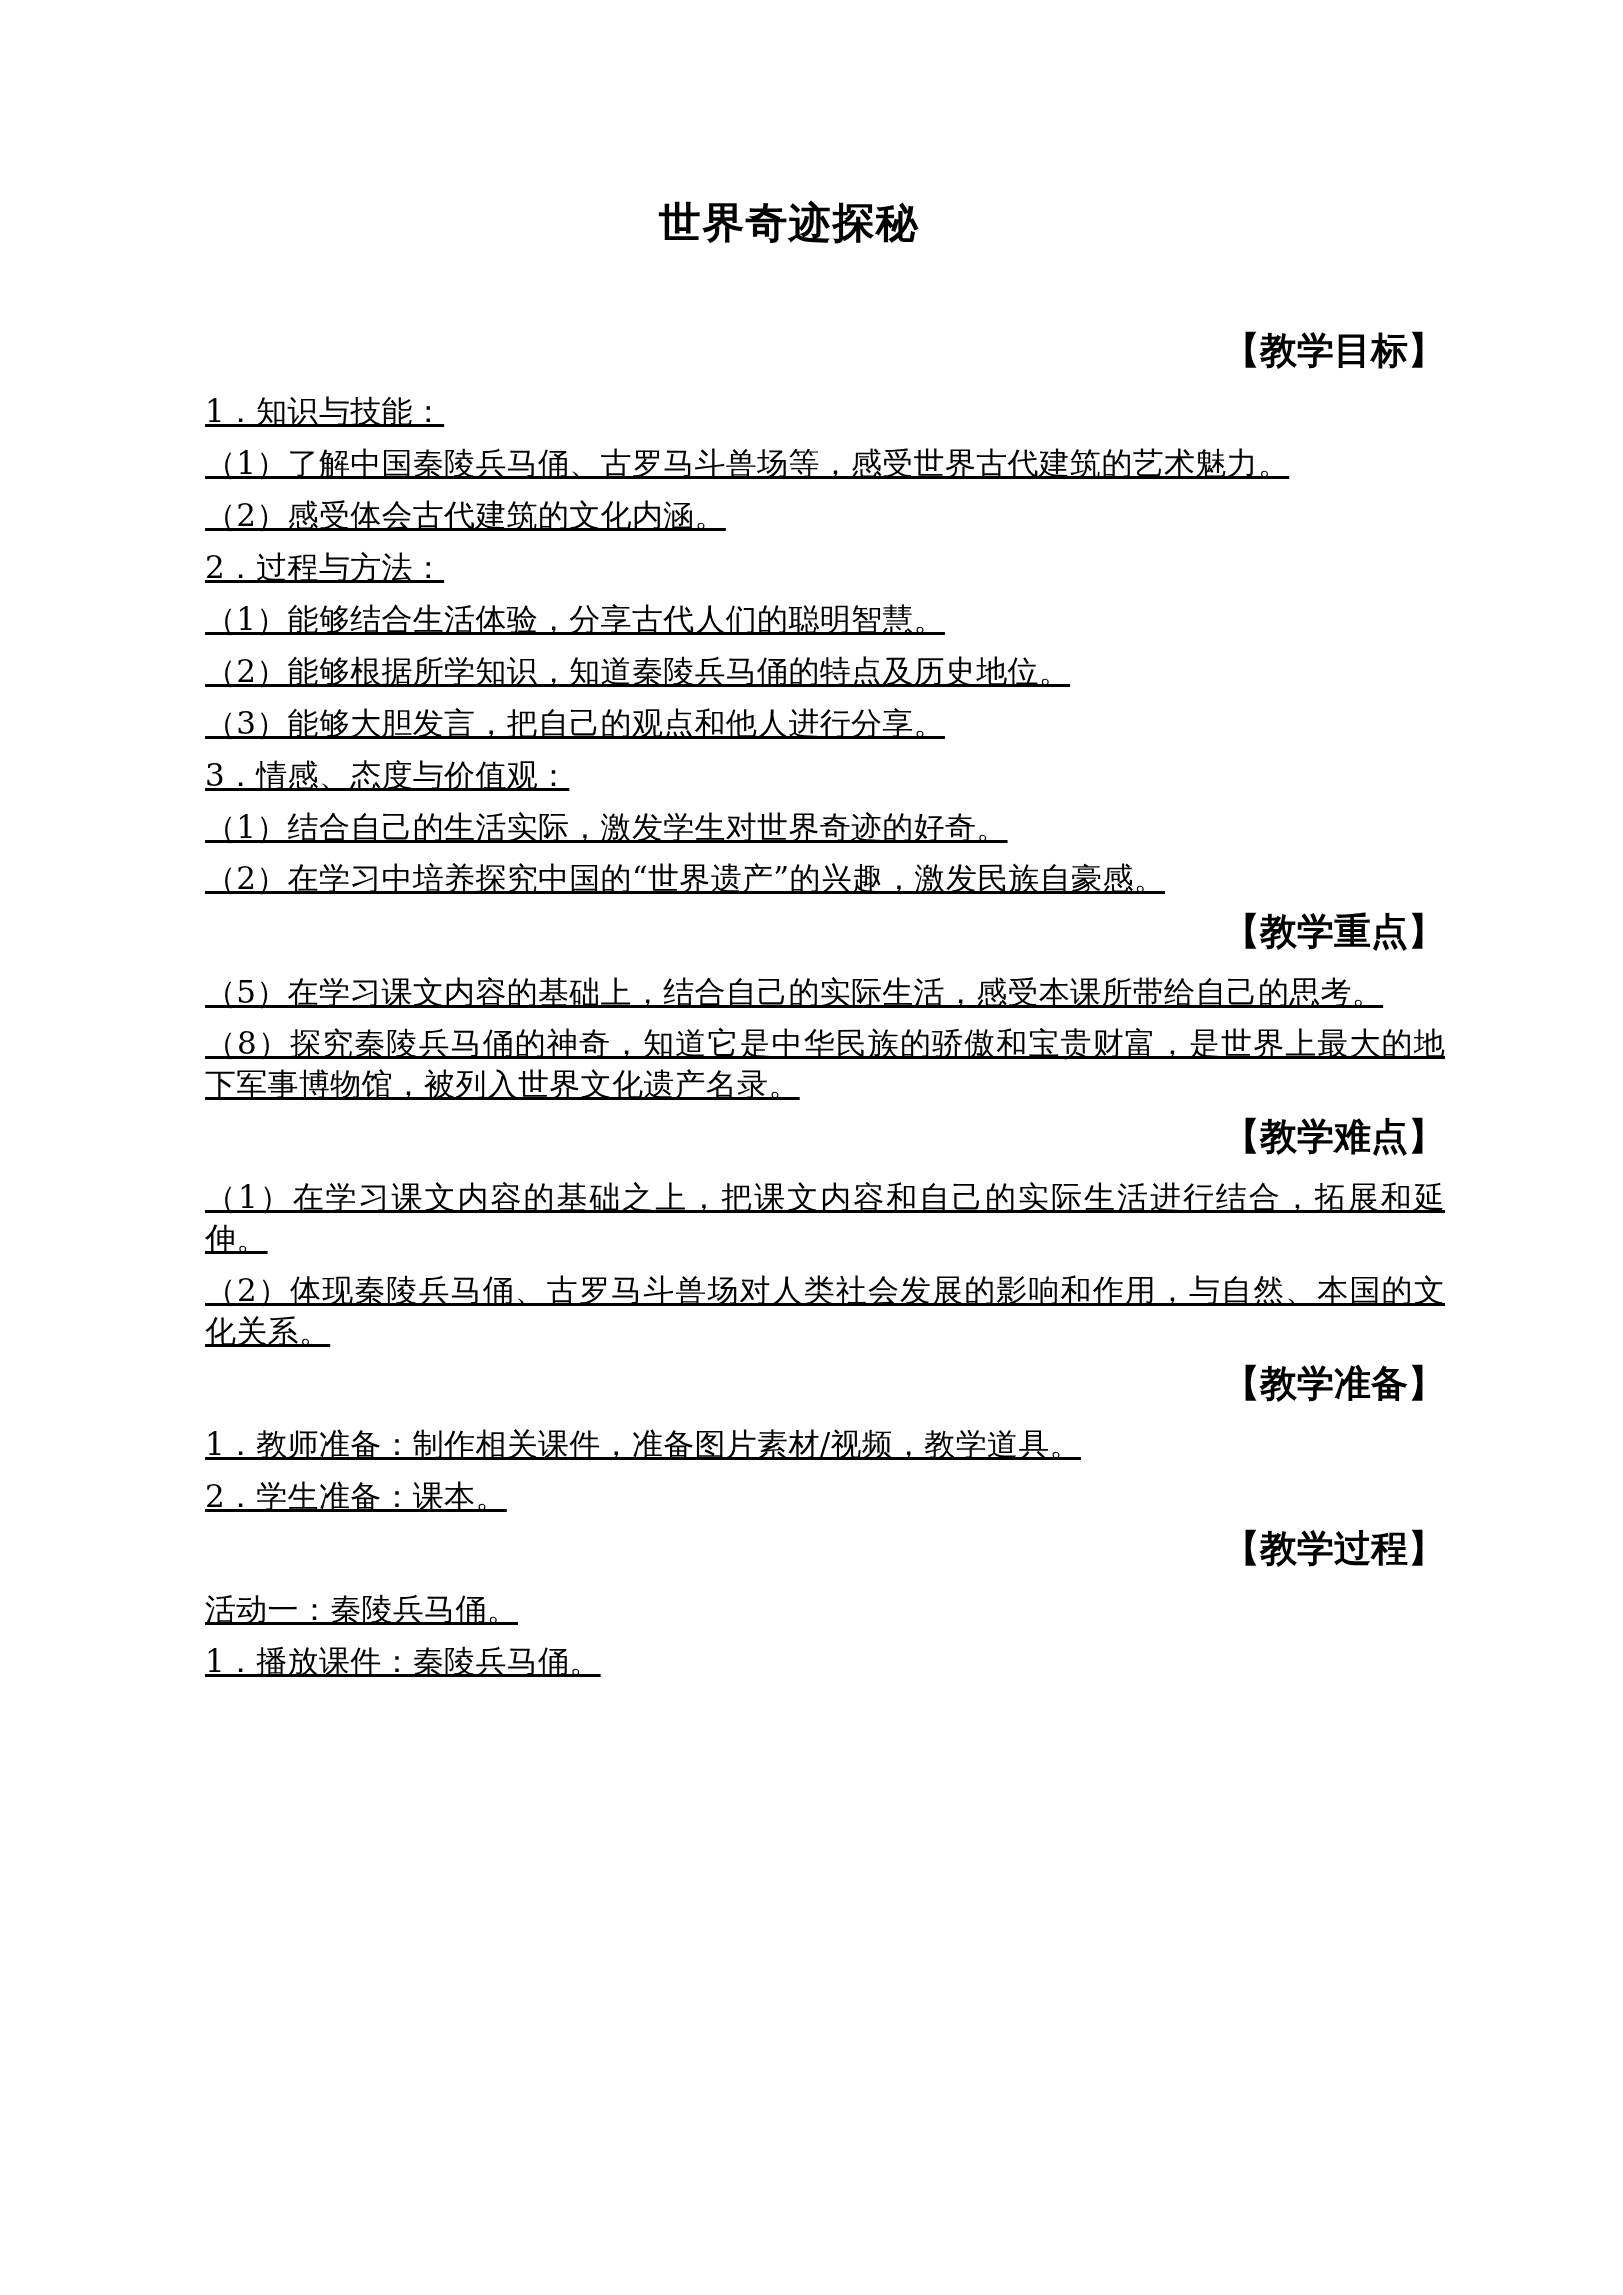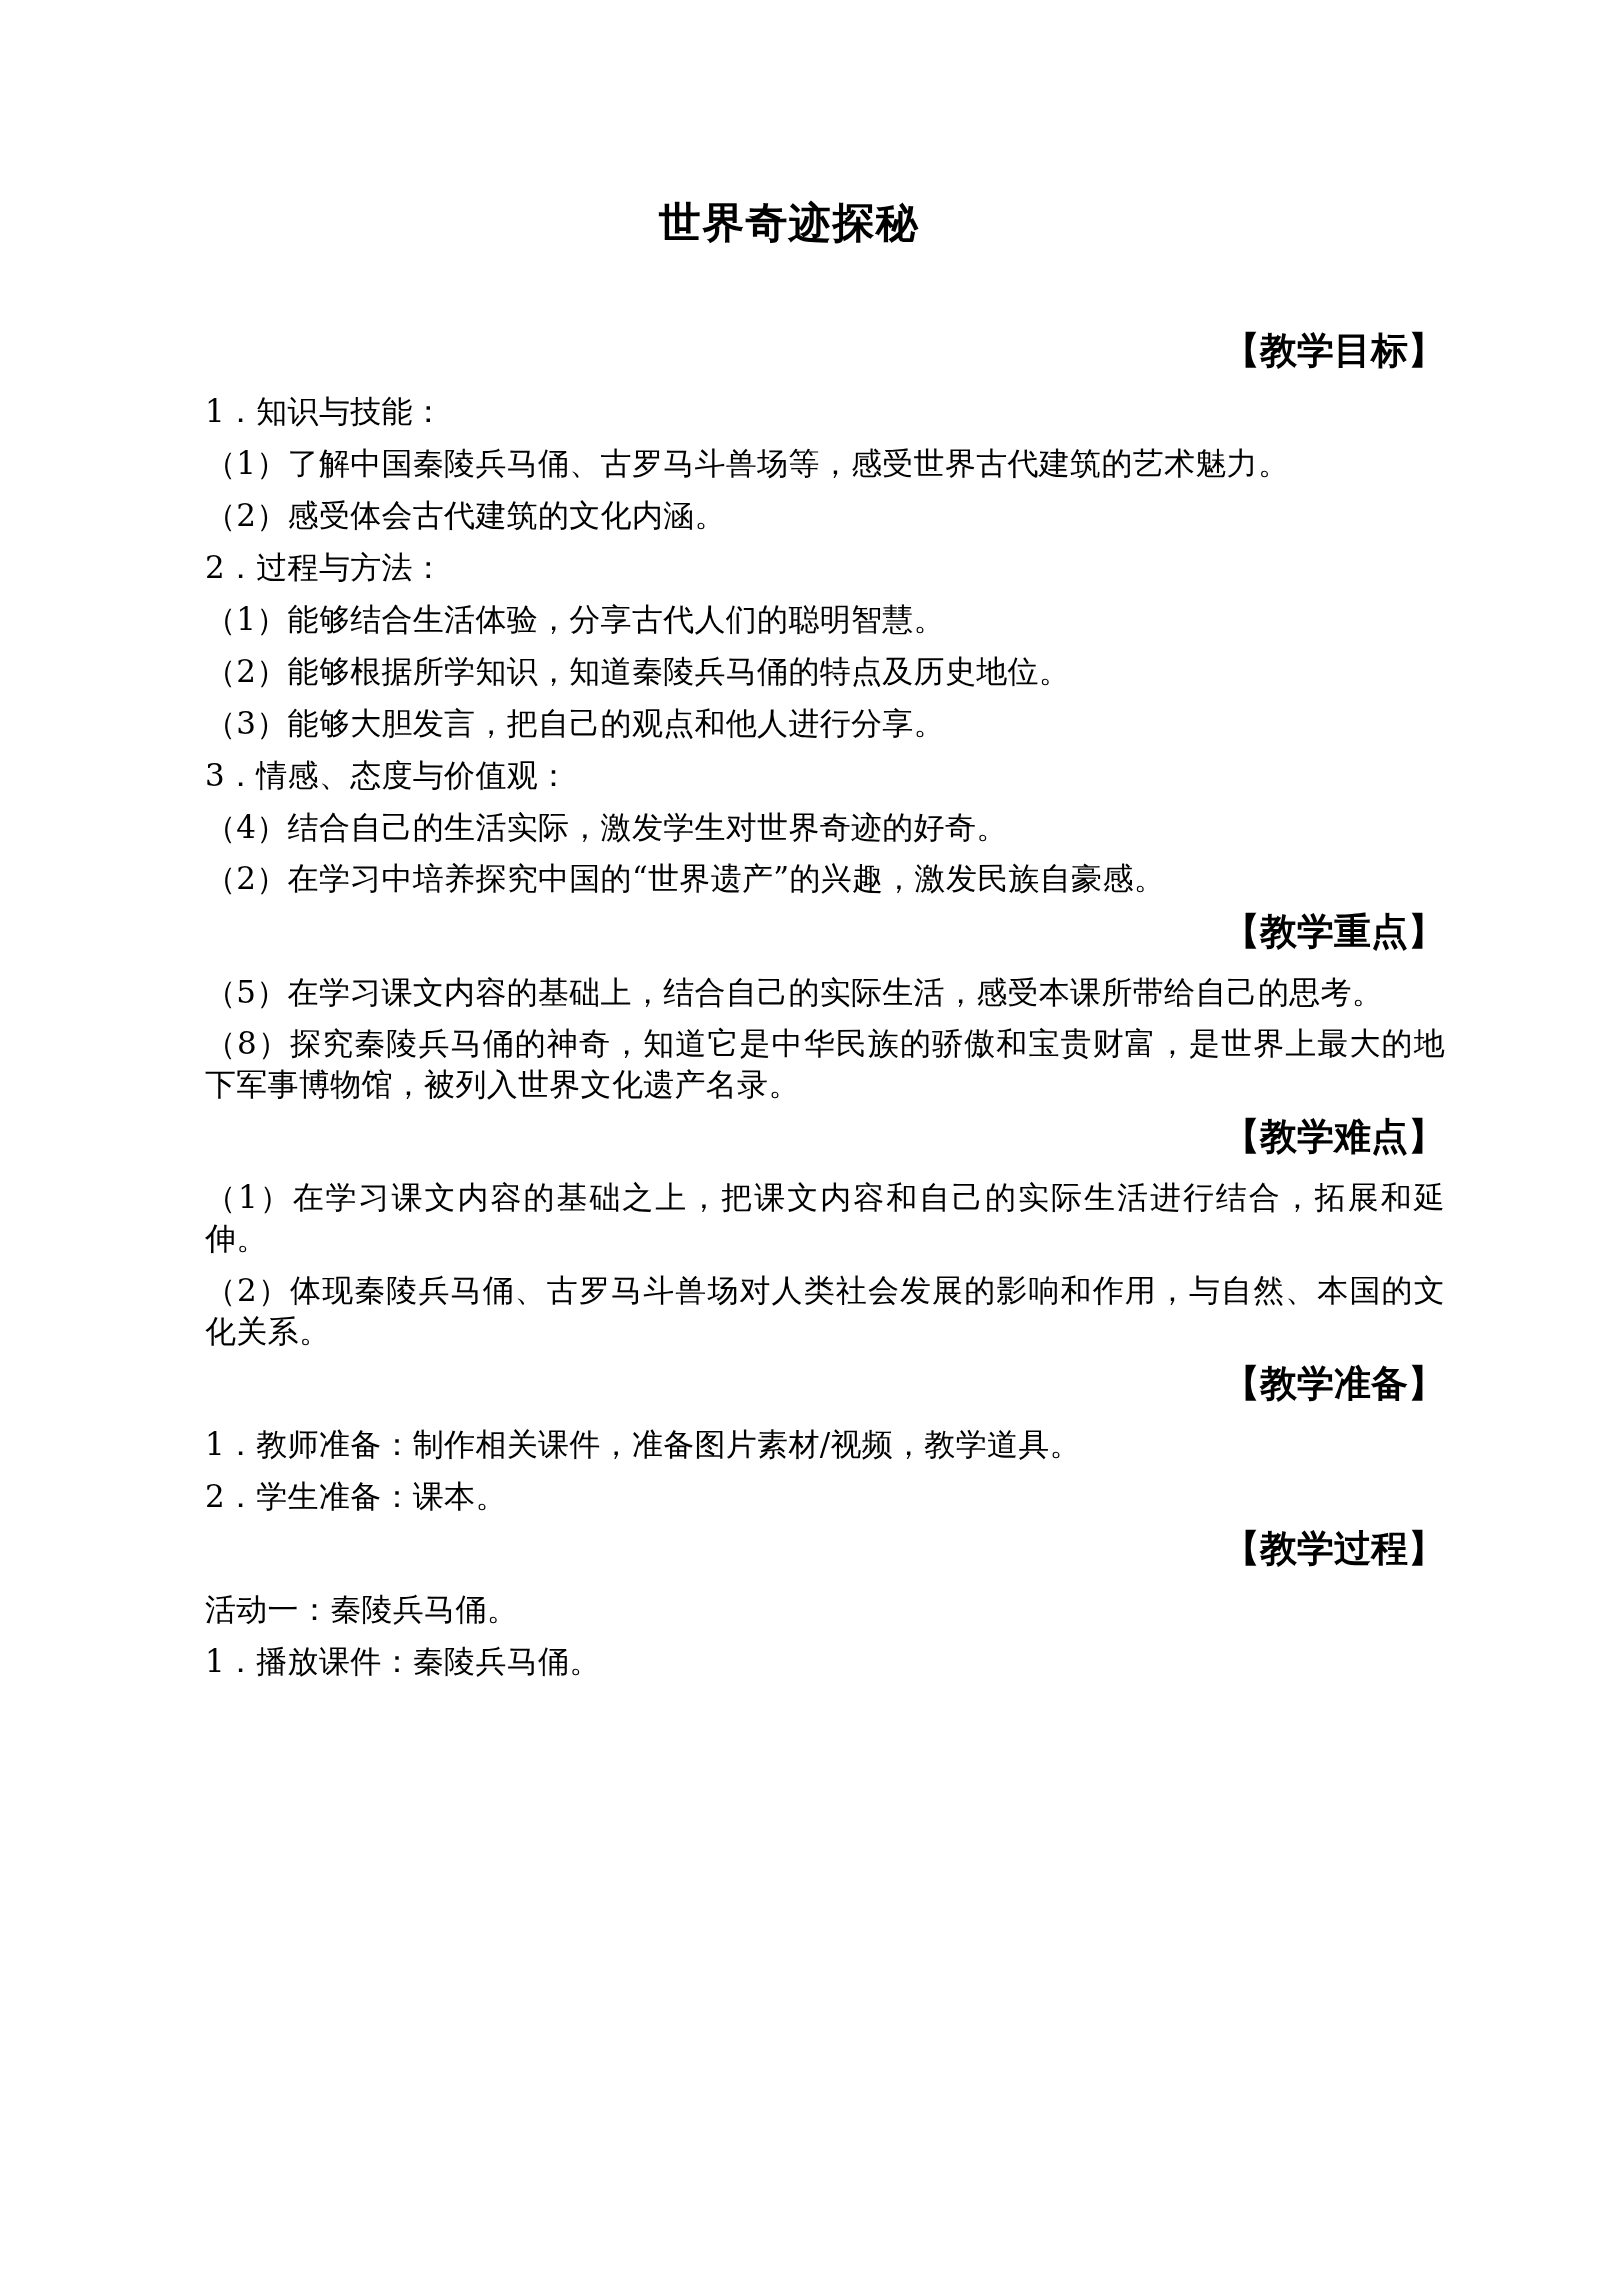--- a/index.html
+++ b/index.html
@@ -50,20 +50,21 @@
     font-size: 31px;
     font-weight: normal;
     line-height: 1.32;
     letter-spacing: 0.3px;
     margin: 0;
     padding: 0;
     text-align: justify;
     text-justify: inter-ideograph;
     font-family: "DejaVu Serif", serif;
     white-space: pre-wrap;
+    text-decoration: underline;
   }
   .indent-1 { padding-left: 72px; }
 
   .gap-title-sec { height: 79px; }
   .gap-sec-body  { height: 17.7px; }
   .gap-body-sec  { height: 8.2px; }
   .gap-line      { height: 11px; }
 
   .footer {
     position: absolute;
@@ -96,21 +97,21 @@
         <div class="body-line indent-1">2．过程与方法：</div>
         <div class="gap-line"></div>
         <div class="body-line indent-1">（1）能够结合生活体验，分享古代人们的聪明智慧。</div>
         <div class="gap-line"></div>
         <div class="body-line indent-1">（2）能够根据所学知识，知道秦陵兵马俑的特点及历史地位。</div>
         <div class="gap-line"></div>
         <div class="body-line indent-1">（3）能够大胆发言，把自己的观点和他人进行分享。</div>
         <div class="gap-line"></div>
         <div class="body-line indent-1">3．情感、态度与价值观：</div>
         <div class="gap-line"></div>
-        <div class="body-line indent-1">（4）结合自己的生活实际，激发学生对世界奇迹的好奇。</div>
+        <div class="body-line indent-1">（1）结合自己的生活实际，激发学生对世界奇迹的好奇。</div>
         <div class="gap-line"></div>
         <div class="body-line indent-1">（2）在学习中培养探究中国的“世界遗产”的兴趣，激发民族自豪感。</div>
         <div class="gap-body-sec"></div>
         <div class="section-header">【教学重点】</div>
         <div class="gap-sec-body"></div>
         <div class="body-line indent-1">（5）在学习课文内容的基础上，结合自己的实际生活，感受本课所带给自己的思考。</div>
         <div class="gap-line"></div>
         <div class="body-line indent-1">（8）探究秦陵兵马俑的神奇，知道它是中华民族的骄傲和宝贵财富，是世界上最大的地下军事博物馆，被列入世界文化遗产名录。</div>
         <div class="gap-body-sec"></div>
         <div class="section-header">【教学难点】</div>

